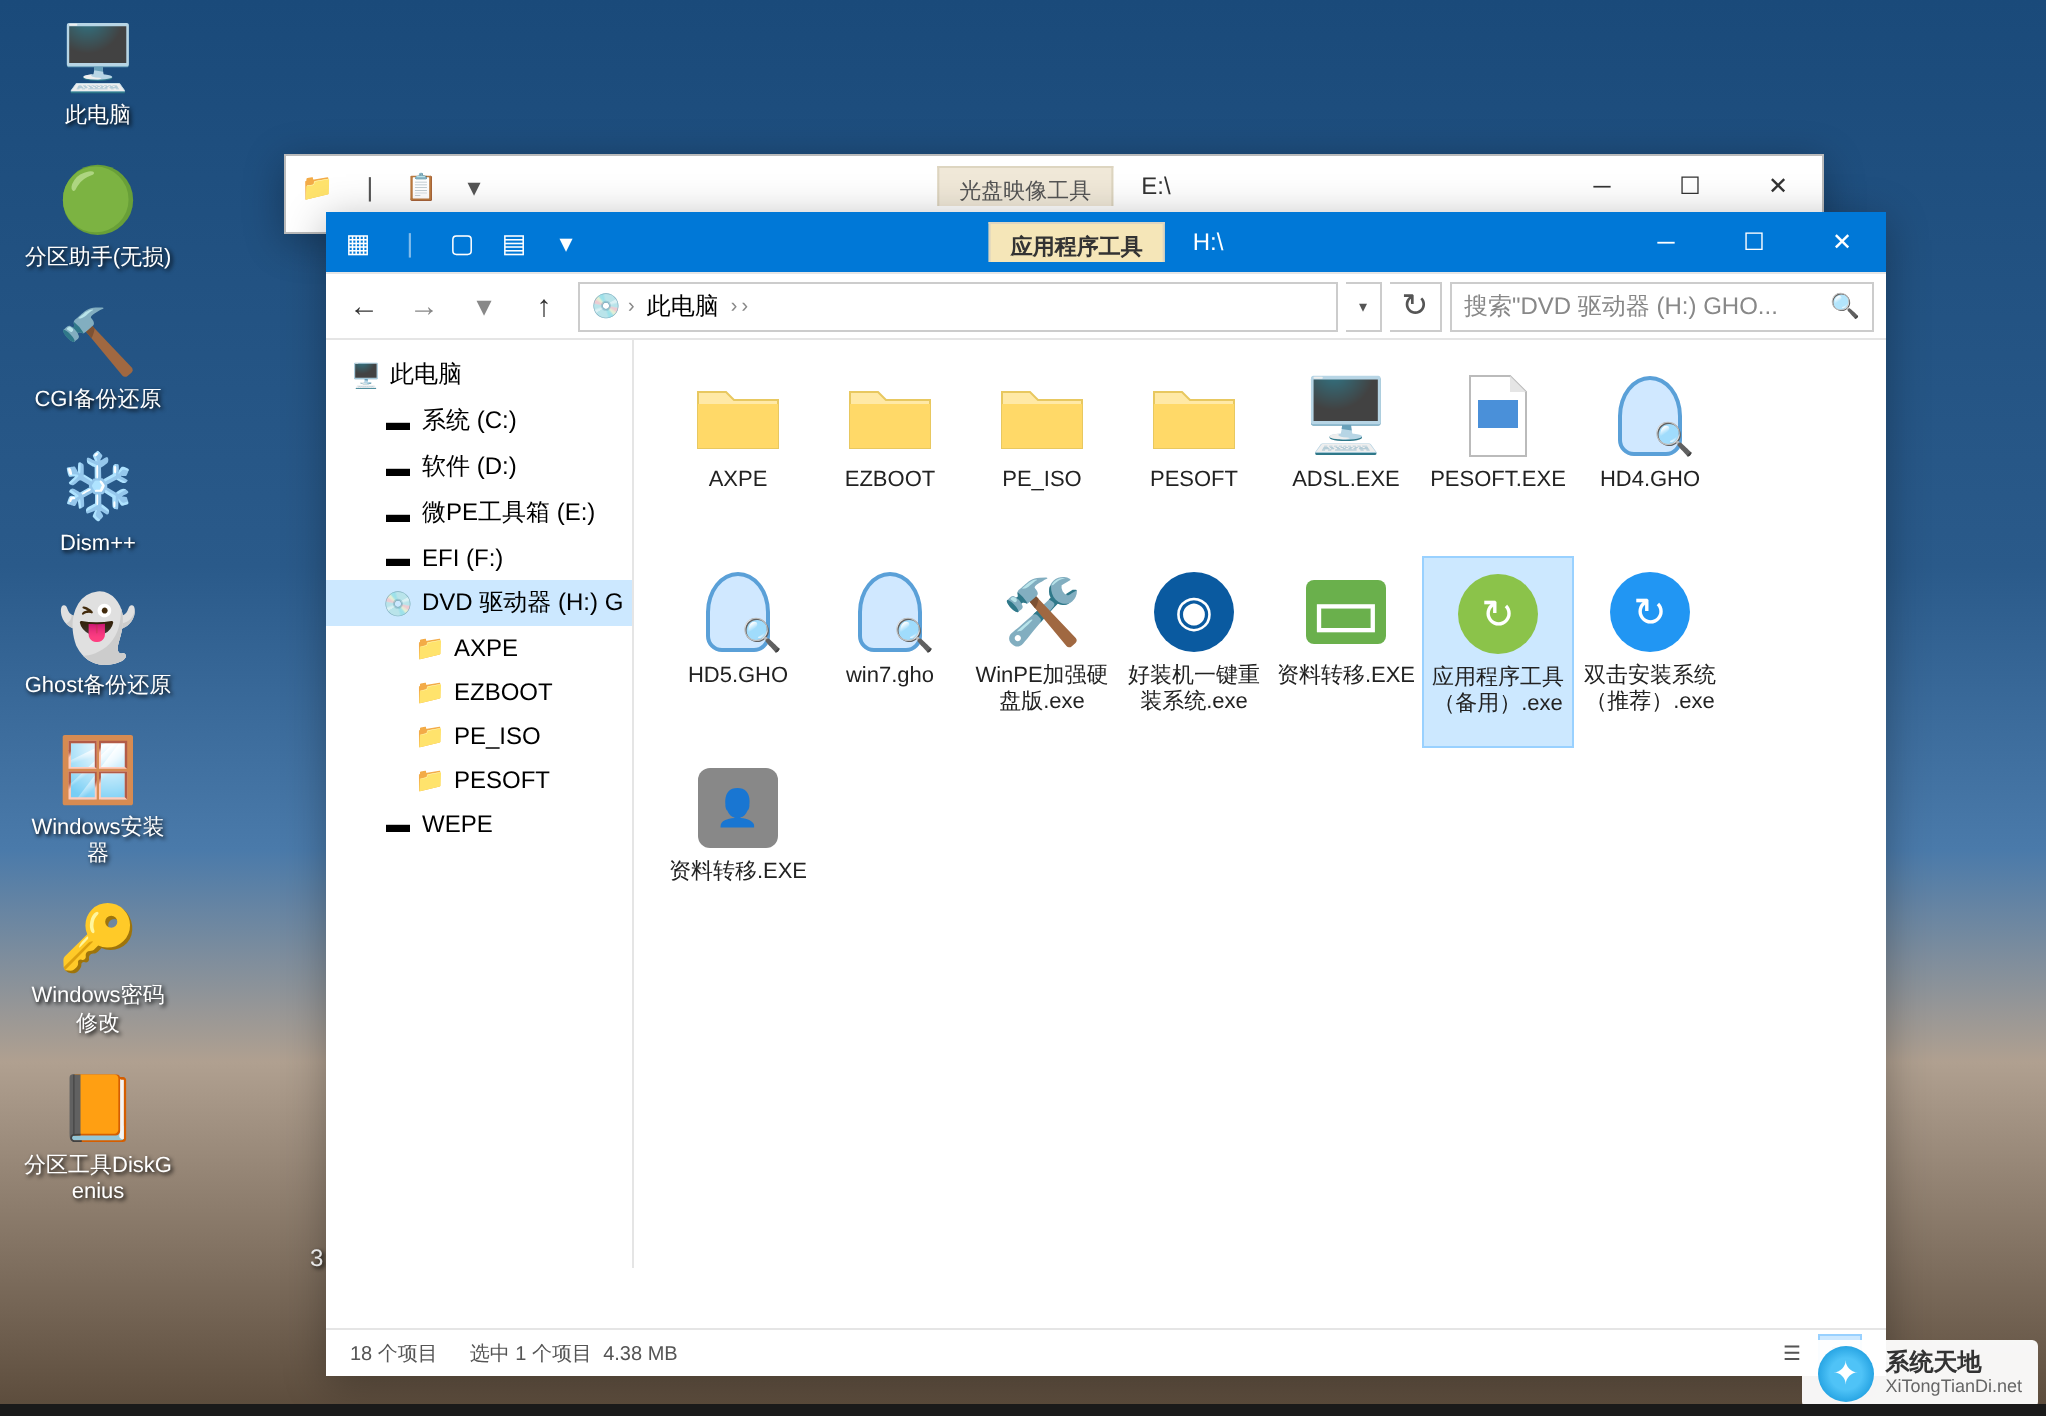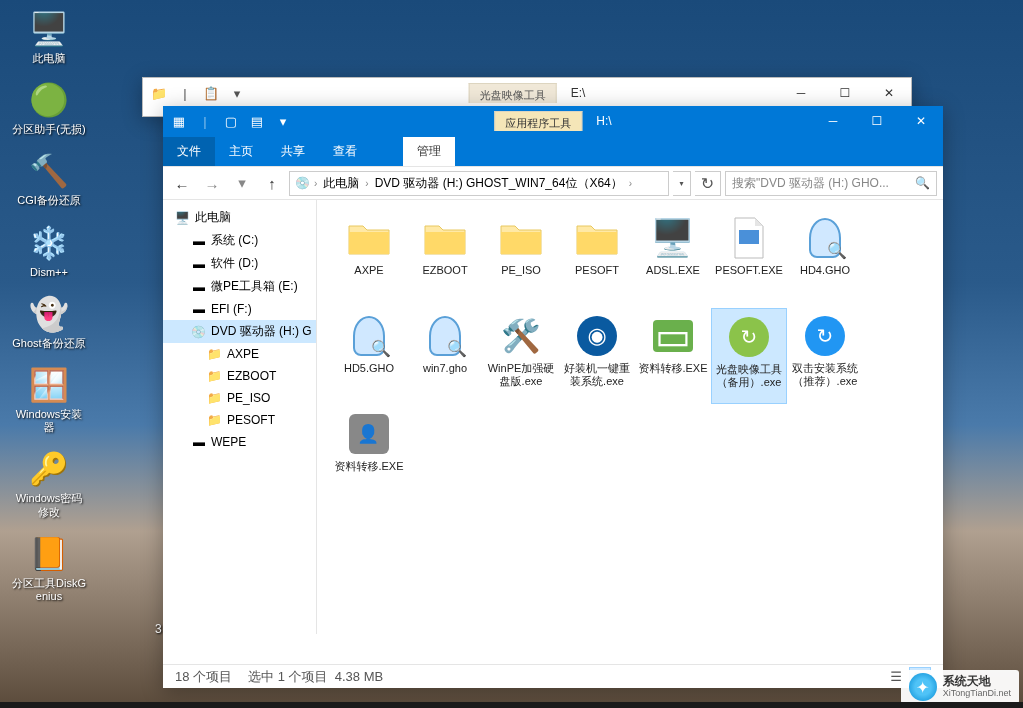--- a/index.html
+++ b/index.html
@@ -20,21 +20,21 @@
 .tb-qat { display: flex; gap: 2px; padding: 0 4px; align-items: center; }
 .qat-btn { width: 24px; height: 24px; display: flex; align-items: center; justify-content: center; color: #555; font-size: 13px; }
 .tb-title { position: absolute; left: 50%; transform: translateX(-50%); display: flex; align-items: center; gap: 14px; font-size: 12px; }
 .tb-context { background: #f0e8d8; padding: 4px 10px 0; color: #555; border: 1px solid #ddd5c0; border-bottom: none; font-size: 11px; }
 .tb-path { color: #333; }
 .tb-controls { margin-left: auto; display: flex; }
 .tb-ctrl { width: 44px; height: 28px; display: flex; align-items: center; justify-content: center; color: #333; font-size: 12px; }
 
 .titlebar.blue { background: #0078d7; height: 30px; }
 .titlebar.blue .qat-btn, .titlebar.blue .tb-ctrl, .titlebar.blue .tb-path { color: #fff; }
-.titlebar.blue .tb-context { background: #f5e6b8; color: #333; }
+.titlebar.blue .tb-context { background: #f5e6b8; color: #333; font-weight: bold; }
 
 .ribbon { height: 30px; background: #0078d7; display: flex; align-items: flex-end; font-size: 12px; }
 .ribbon-tab { padding: 6px 14px; color: #fff; }
 .ribbon-tab.file { background: #0063b1; }
 .ribbon-tab.context { background: #fff; color: #333; margin-left: 32px; }
 
 .addrbar { height: 34px; border-top: 1px solid #e5e5e5; border-bottom: 1px solid #e5e5e5; display: flex; align-items: center; padding: 3px 6px; gap: 4px; background: #fff; }
 .navbtn { width: 26px; height: 26px; display: flex; align-items: center; justify-content: center; color: #888; font-size: 15px; }
 .navbtn.enabled { color: #333; }
 .breadcrumb { flex: 1; height: 25px; border: 1px solid #ccc; display: flex; align-items: center; padding: 0 4px; font-size: 12px; gap: 2px; overflow: hidden; }
@@ -56,21 +56,21 @@
 .content { flex: 1; padding: 10px 14px; overflow: auto; }
 .items { display: flex; flex-wrap: wrap; gap: 2px 0; }
 .item { width: 76px; height: 96px; display: flex; flex-direction: column; align-items: center; padding: 4px 2px; cursor: pointer; text-align: center; }
 .item.selected { background: #cce8ff; border: 1px solid #99d1ff; }
 .item-icon { width: 48px; height: 48px; display: flex; align-items: center; justify-content: center; font-size: 38px; margin-bottom: 2px; }
 .item-label { font-size: 11px; line-height: 1.2; word-break: break-all; color: #222; }
 
 .folder-svg { width: 44px; height: 36px; }
 .file-svg { width: 36px; height: 44px; }
 
-.statusbar { height: 24px; border-top: 1px solid #e5e5e5; display: flex; align-items: center; padding: 0 12px; font-size: 13px; color: #555; gap: 16px; background: #fff; margin-top: 30px; }
+.statusbar { height: 24px; border-top: 1px solid #e5e5e5; display: flex; align-items: center; padding: 0 12px; font-size: 10px; color: #555; gap: 16px; background: #fff; margin-top: 30px; }
 .statusbar .views { margin-left: auto; display: flex; gap: 2px; }
 .view-btn { width: 22px; height: 20px; display: flex; align-items: center; justify-content: center; border: 1px solid transparent; }
 .view-btn.active { border-color: #99d1ff; background: #cce8ff; }
 
 .watermark { position: absolute; right: 4px; bottom: 4px; display: flex; align-items: center; gap: 6px; background: rgba(255,255,255,0.95); padding: 3px 8px; border-radius: 3px; font-size: 12px; }
 .wm-icon { width: 28px; height: 28px; border-radius: 50%; background: radial-gradient(circle, #4fc3f7 40%, #0288d1 100%); display: flex; align-items: center; justify-content: center; color: #fff; font-size: 16px; }
 .wm-text { line-height: 1.1; }
 .wm-main { font-weight: bold; color: #333; }
 .wm-sub { font-size: 9px; color: #666; }
 
@@ -151,39 +151,31 @@
       <span class="tb-context">应用程序工具</span>
       <span class="tb-path">H:\</span>
     </div>
     <div class="tb-controls">
       <div class="tb-ctrl">─</div>
       <div class="tb-ctrl">☐</div>
       <div class="tb-ctrl close">✕</div>
     </div>
   </div>
 
-  <div class="ribbon">
-    <div class="ribbon-tab file">文件</div>
-    <div class="ribbon-tab">主页</div>
-    <div class="ribbon-tab">共享</div>
-    <div class="ribbon-tab">查看</div>
-    <div class="ribbon-tab context">管理</div>
-  </div>
 
   <div class="addrbar">
     <div class="navbtn enabled">←</div>
     <div class="navbtn">→</div>
     <div class="navbtn">▾</div>
     <div class="navbtn enabled">↑</div>
     <div class="breadcrumb">
       <span class="bc-icon">💿</span>
       <span class="bc-sep">›</span>
       <span class="bc-seg">此电脑</span>
       <span class="bc-sep">›</span>
-      <span class="bc-seg">DVD 驱动器 (H:) GHOST_WIN7_64位（X64）</span>
       <span class="bc-sep">›</span>
     </div>
     <div style="display:flex;flex-direction:column;width:18px;height:25px;border:1px solid #ccc;border-left:none;font-size:8px;align-items:center;justify-content:space-around;color:#555">
         <span>▾</span>
       </div>
     <div class="refresh">↻</div>
     <div class="searchbox">
       <span>搜索"DVD 驱动器 (H:) GHO...</span>
       <span class="sicon">🔍</span>
     </div>
@@ -332,21 +324,21 @@
           <div class="item">
             <div class="item-icon">
               <div style="width:40px;height:32px;background:#6ab04c;border-radius:4px;display:flex;align-items:center;justify-content:center;color:#fff">▭</div>
             </div>
             <div class="item-label">资料转移.EXE</div>
           </div>
           <div class="item selected">
             <div class="item-icon">
               <div style="width:40px;height:40px;border-radius:50%;background:#8bc34a;display:flex;align-items:center;justify-content:center;color:#fff;font-size:20px">↻</div>
             </div>
-            <div class="item-label">光盘映像工具（备用）.exe</div>
+            <div class="item-label">应用程序工具（备用）.exe</div>
           </div>
           <div class="item">
             <div class="item-icon">
               <div style="width:40px;height:40px;border-radius:50%;background:#2196f3;display:flex;align-items:center;justify-content:center;color:#fff;font-size:20px">↻</div>
             </div>
             <div class="item-label">双击安装系统（推荐）.exe</div>
           </div>
           <div class="item">
             <div class="item-icon">
               <div style="width:40px;height:40px;background:#888;border-radius:6px;display:flex;align-items:center;justify-content:center;color:#fff;font-size:18px">👤</div>

